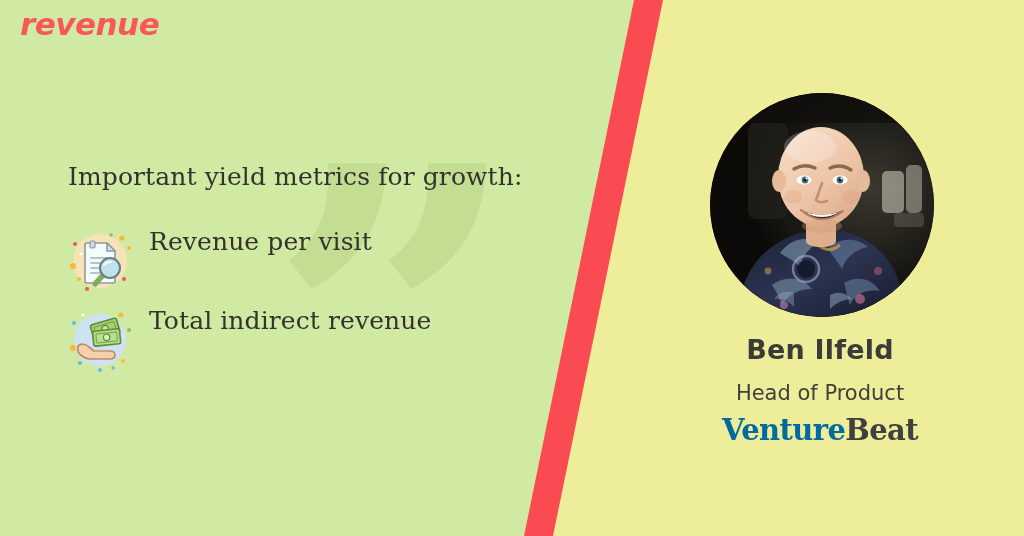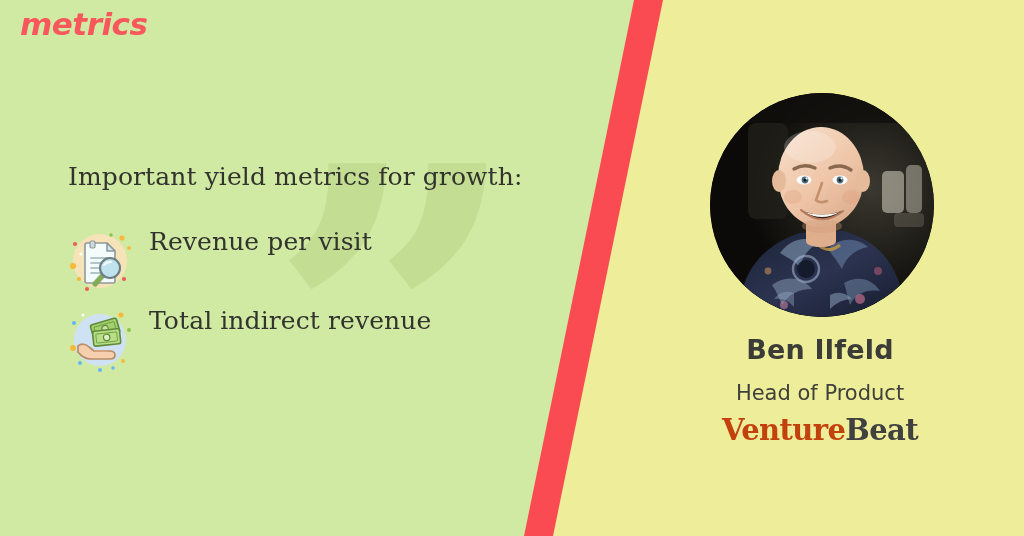--- a/index.html
+++ b/index.html
@@ -144,35 +144,35 @@
     position: absolute;
     left: 560px;
     width: 520px;
     top: 413px;
     text-align: center;
     font-family: "DejaVu Serif", serif;
     font-size: 29px;
     font-weight: 700;
     letter-spacing: -0.6px;
   }
-  .company-logo .venture { color: #c2410c; }
+  .company-logo .venture { color: #0369a1; }
   .company-logo .beat { color: #404040; }
 </style>
 </head>
 <body>
 
 <div id="canvas">
 
   <div class="panel-left"></div>
   <div class="panel-right"></div>
   <div class="divider-stripe"></div>
 
   <div class="quote-watermark">”</div>
 
-  <div class="logo">metrics</div>
+  <div class="logo">revenue</div>
 
   <div class="heading">Important yield metrics for growth:</div>
 
   <div class="metric-row r0">
     <div class="metric-icon">
       <svg width="68" height="68" viewBox="0 0 68 68" xmlns="http://www.w3.org/2000/svg">
         <circle cx="34" cy="34" r="27" fill="#f7e3b8"></circle>
         <circle cx="9" cy="17" r="2.1" fill="#ef5b5b"></circle>
         <circle cx="56" cy="11" r="2.6" fill="#f6b93b"></circle>
         <circle cx="63" cy="21" r="1.9" fill="#f6b93b"></circle>

